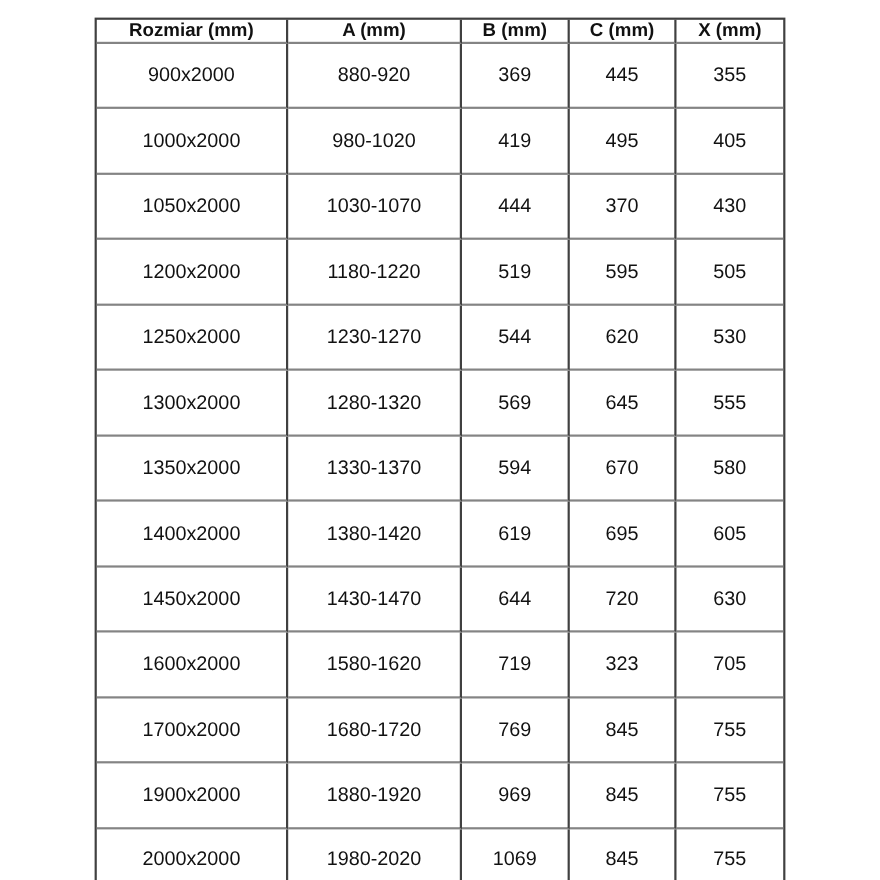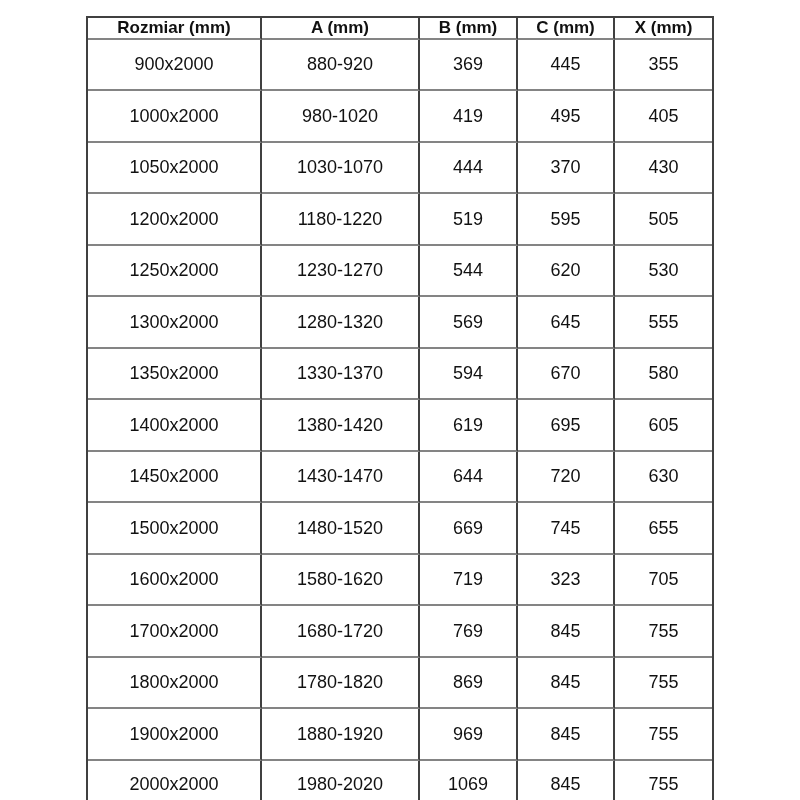--- a/index.html
+++ b/index.html
@@ -123,44 +123,30 @@
         <td>605</td>
       </tr>
       <tr>
         <td>1450x2000</td>
         <td>1430-1470</td>
         <td>644</td>
         <td>720</td>
         <td>630</td>
       </tr>
       <tr>
-        <td>1500x2000</td>
-        <td>1480-1520</td>
-        <td>669</td>
-        <td>745</td>
-        <td>655</td>
-      </tr>
-      <tr>
         <td>1600x2000</td>
         <td>1580-1620</td>
         <td>719</td>
         <td>323</td>
         <td>705</td>
       </tr>
       <tr>
         <td>1700x2000</td>
         <td>1680-1720</td>
         <td>769</td>
-        <td>845</td>
-        <td>755</td>
-      </tr>
-      <tr>
-        <td>1800x2000</td>
-        <td>1780-1820</td>
-        <td>869</td>
         <td>845</td>
         <td>755</td>
       </tr>
       <tr>
         <td>1900x2000</td>
         <td>1880-1920</td>
         <td>969</td>
         <td>845</td>
         <td>755</td>
       </tr>

